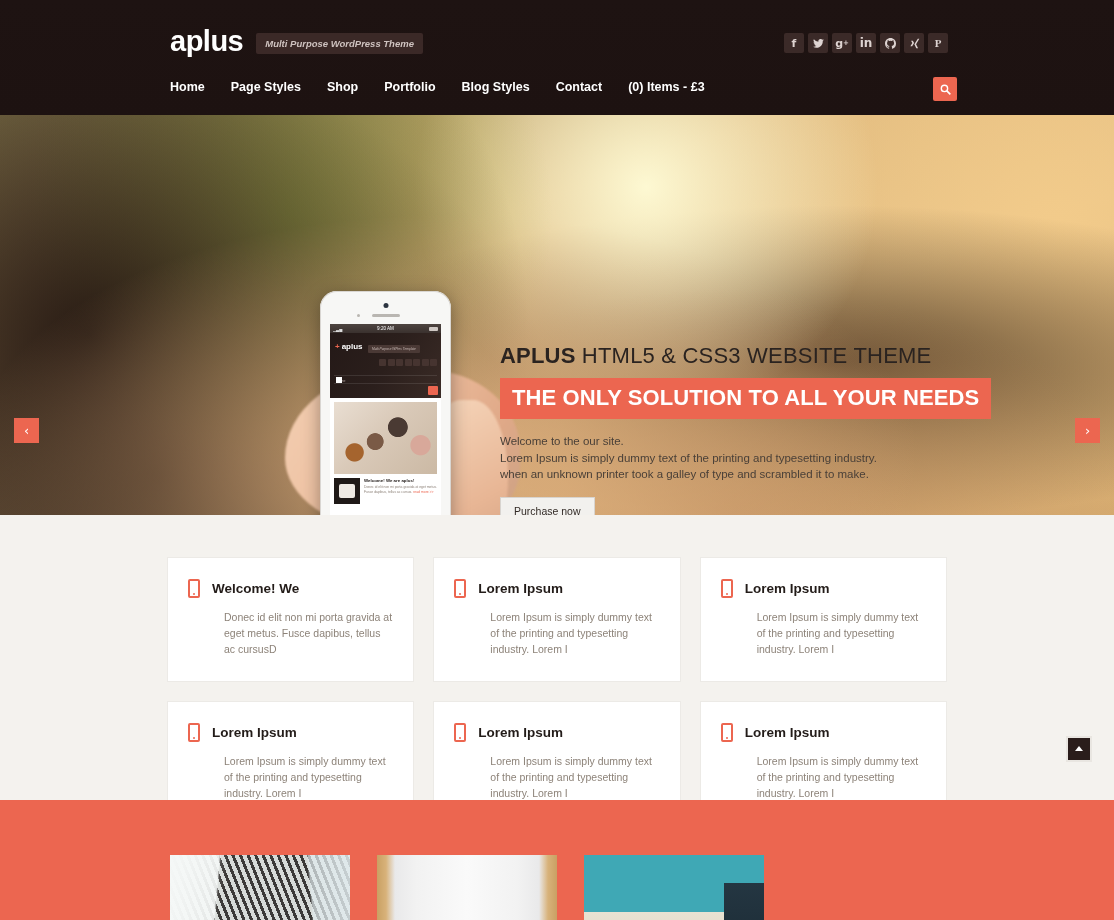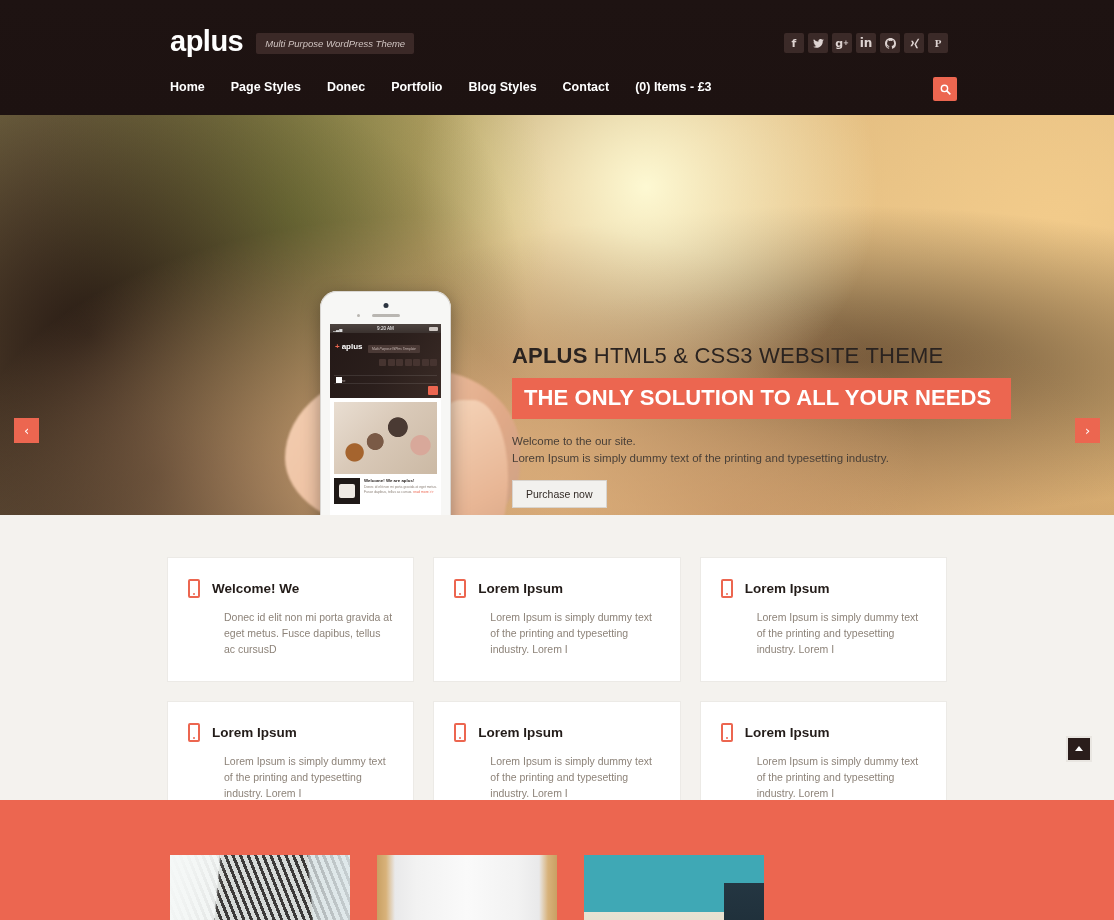--- a/index.html
+++ b/index.html
@@ -20,21 +20,21 @@
   .header-inner { position: relative; width: 1114px; height: 115px; }
 
   .logo-block { position: absolute; left: 170px; top: 25px; display: flex; align-items: center; }
   .logo {
     color: #ffffff; font-size: 29px; font-weight: bold;
     letter-spacing: -0.5px; line-height: 32px;
   }
   .logo-tag {
     margin-left: 13px; margin-top: 4px;
     background: #3b2927; color: #cfc3c0;
-    font-size: 9.5px; font-style: italic; font-weight: normal;
+    font-size: 9.5px; font-style: italic; font-weight: bold;
     padding: 5px 9px 5px 9px; border-radius: 2px;
     white-space: nowrap;
   }
 
   .social { position: absolute; right: 166px; top: 33px; display: flex; gap: 4px; }
   .social a {
     width: 20px; height: 20px; background: #3b2a28; color: #ded4d2;
     display: flex; align-items: center; justify-content: center;
     font-size: 11px; font-weight: bold; border-radius: 2px;
     text-decoration: none; font-family: "DejaVu Sans", sans-serif;
@@ -125,27 +125,27 @@
       linear-gradient(135deg,#e9ded2 0%, #d9c9b8 45%, #cbb9a4 100%);
   }
   .ps-bottom { margin: 4px; display: flex; gap: 4px; }
   .ps-thumb { width: 26px; height: 26px; background: #1f1917; display:flex; align-items:center; justify-content:center;}
   .ps-thumb div { width: 16px; height: 14px; background:#efeae4; border-radius:2px;}
   .ps-txt { flex: 1; }
   .ps-txt b { display:block; font-size: 4.4px; color:#1f1917; margin-bottom:2px;}
   .ps-txt p { font-size: 3.4px; color: #8c8178; line-height: 5px;}
   .ps-txt em { color:#ec6650; font-style: normal;}
 
-  .hero-copy { position: absolute; left: 512px; top: 228px; width: 460px; }
+  .hero-copy { position: absolute; left: 500px; top: 228px; width: 460px; }
   .hero-h1 { font-size: 22px; color: #2a2320; letter-spacing: 0.2px; white-space: nowrap; }
   .hero-h1 b { font-weight: bold; }
   .hero-h1 span { font-weight: normal; }
   .hero-band {
     margin-top: 9px; background: #ec6650; display: inline-block;
-    padding: 7px 20px 8px 12px;
+    padding: 7px 12px 8px 12px;
   }
   .hero-band span { color: #fff; font-size: 22px; font-weight: bold; letter-spacing: 0.1px; white-space: nowrap; }
   .hero-p { margin-top: 14px; }
   .hero-p p { font-size: 11.5px; color: #4a4038; line-height: 16.5px; }
   .purchase {
     margin-top: 14px; display:inline-block;
     background: #f2f1ee; color: #332b26;
     border: 1px solid #d8d4cf;
     font-size: 10.5px; padding: 7px 13px; cursor: pointer;
     font-family: "Liberation Sans", sans-serif;
@@ -248,21 +248,21 @@
         <svg width="11" height="11" viewBox="0 0 16 16">
           <path fill="#ded4d2" d="M3 4h2.6l1.8 3.1L4.6 12H2l2.8-4.9L3 4zm9.8-3H15l-4.7 8.2L13.2 15H10.6L7.8 9.2 12.8 1z"></path>
         </svg>
       </a>
       <a href="#" style="font-family:'Liberation Serif',serif">P</a>
     </div>
 
     <nav class="nav">
       <a href="#">Home</a>
       <a href="#">Page Styles</a>
-      <a href="#">Donec</a>
+      <a href="#">Shop</a>
       <a href="#">Portfolio</a>
       <a href="#">Blog Styles</a>
       <a href="#">Contact</a>
       <a href="#">(0) Items - £3</a>
     </nav>
 
     <button class="search-btn">
       <svg viewBox="0 0 16 16">
         <circle cx="6.5" cy="6.5" r="4.6" fill="none" stroke="#fff" stroke-width="2"></circle>
         <line x1="10" y1="10" x2="15" y2="15" stroke="#fff" stroke-width="2.4"></line>
@@ -322,20 +322,21 @@
     </div>
 
   </div>
 
   <div class="hero-copy">
     <div class="hero-h1"><b>APLUS</b><span> HTML5 &amp; CSS3 WEBSITE THEME</span></div>
     <div class="hero-band"><span>THE ONLY SOLUTION TO ALL YOUR NEEDS</span></div>
     <div class="hero-p">
       <p>Welcome to the our site.</p>
       <p>Lorem Ipsum is simply dummy text of the printing and typesetting industry.</p>
+      <p>when an unknown printer took a galley of type and scrambled it to make.</p>
     </div>
     <button class="purchase">Purchase now</button>
   </div>
 
   <button class="hero-arrow left">‹</button>
   <button class="hero-arrow right">›</button>
 </div>
 
 <div class="features">
   <div class="grid">

